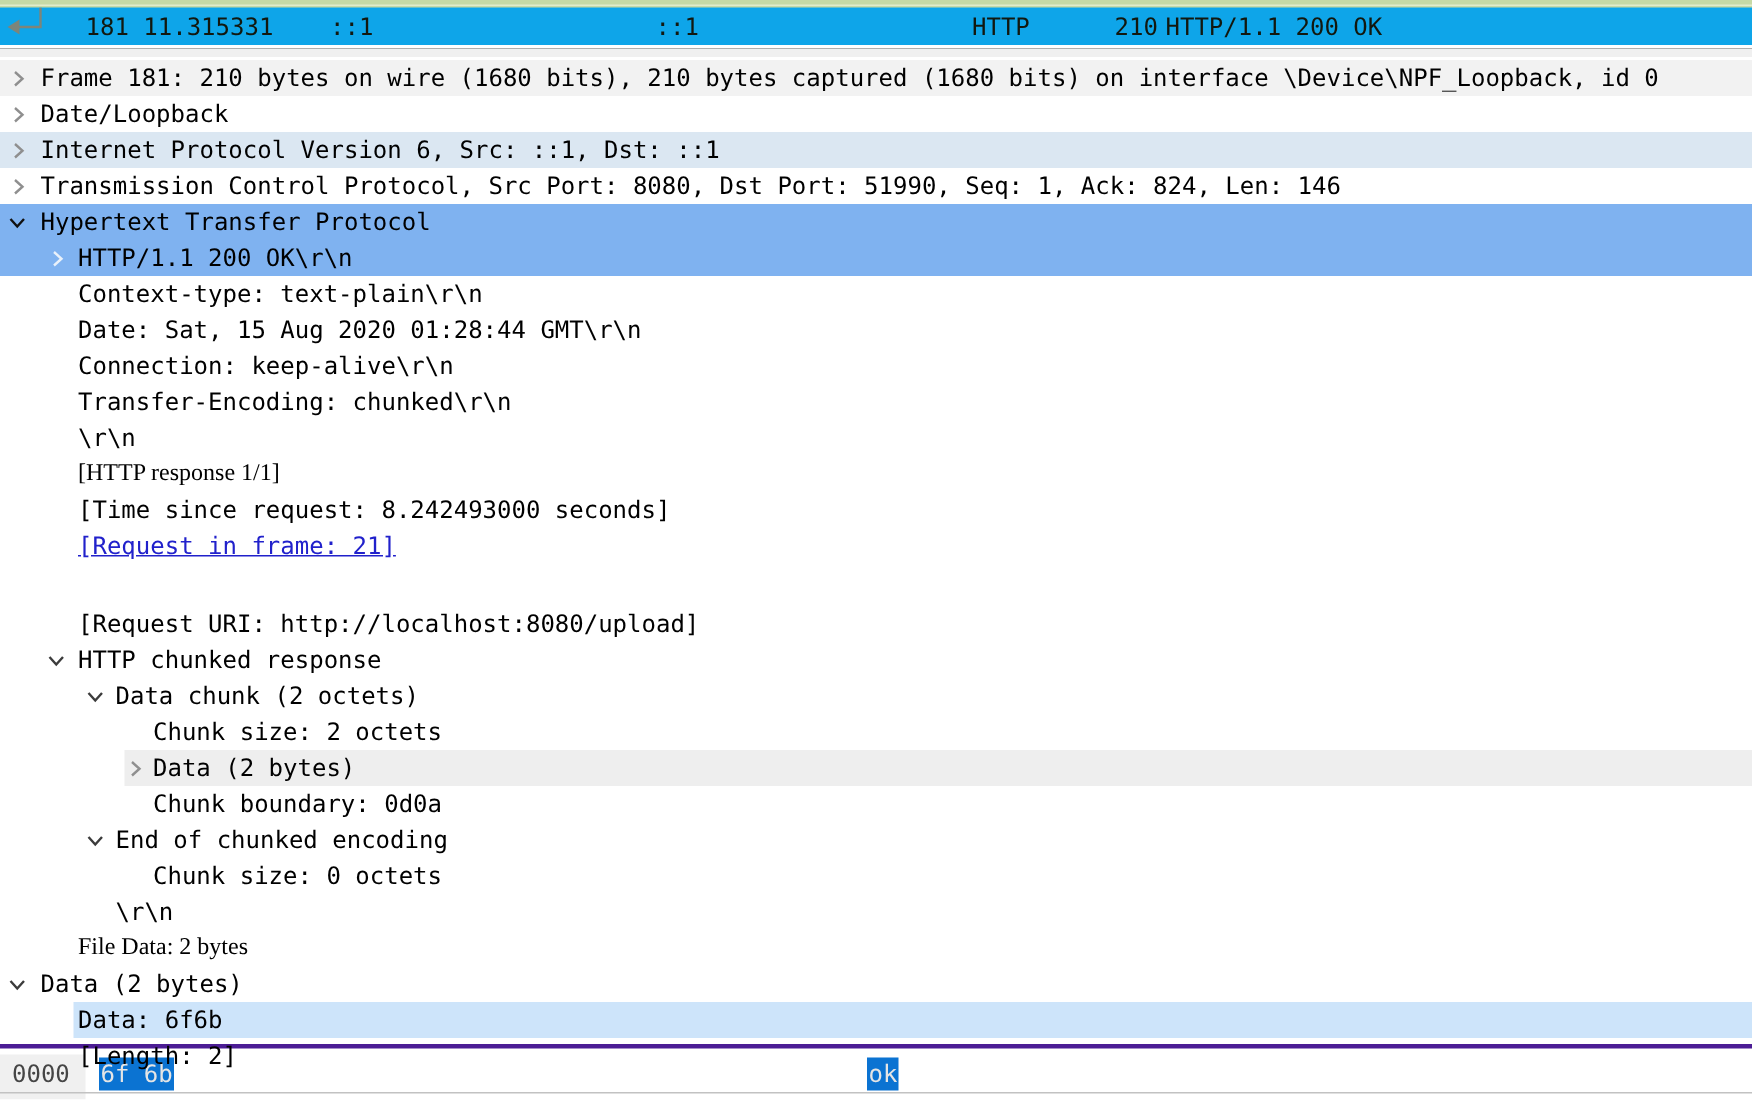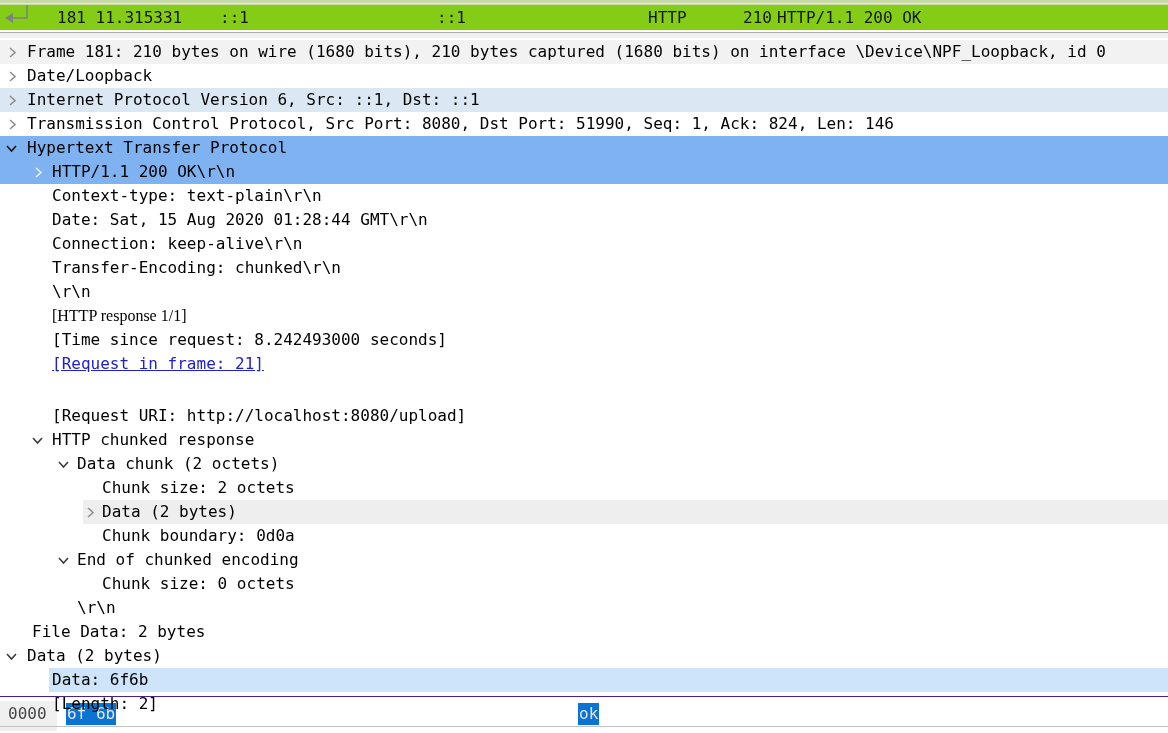--- a/index.html
+++ b/index.html
@@ -4,21 +4,21 @@
 <style>
   *{box-sizing:border-box;margin:0;padding:0}
   html,body{width:1168px;height:733px;overflow:hidden;background:#fff;
     font-family:"DejaVu Sans Mono","Liberation Mono",monospace;font-size:16px;color:#000}
   .screen{position:relative;width:1168px;height:733px;background:#fff}
 
   
   .plist{position:absolute;top:0;left:0;right:0;height:30px;background:#c6d9a6}
   .prow-partial{position:absolute;top:0;left:0;right:0;height:4px;background:#c6d9a6;
     border-bottom:1px solid #e2eccb;overflow:hidden}
-  .prow{position:absolute;top:5px;left:0;right:0;height:25px;background:#84cc16}
+  .prow{position:absolute;top:5px;left:0;right:0;height:25px;background:#0ea5e9}
   .prow .col{position:absolute;top:0;line-height:25px;white-space:pre;color:#12180f}
   .c-time{left:57px}.c-src{left:220px}.c-dst{left:437px}.c-proto{left:648px}
   .c-len{left:743px}.c-info{left:777px}
   .rel-arrow{position:absolute;left:1px;top:0;width:32px;height:26px}
 
   
   .splitter{position:absolute;top:30px;left:0;right:0;height:10px;
     background:linear-gradient(#ffffff 0 2px,#aeaeae 2px 3px,#f0f0f0 3px 8px,#ffffff 8px 10px)}
 
   
@@ -29,21 +29,21 @@
   .tlink{color:#2121cb;text-decoration:underline}
   .chev{position:absolute;top:5px;z-index:1;width:14px;height:14px;color:#8f8f8f}
   .chev svg{display:block}
   .chev.expanded{color:#3c3c3c}
   .chev.expanded svg{transform:rotate(90deg)}
   .trow.selected .chev.collapsed{color:#e9f1fa}
   .trow.selected .chev.expanded{color:#111}
 
   
   .hexpane{position:absolute;top:696px;left:0;right:0;bottom:0;background:#fff;
-    border-top:1px solid #4c1d95}
+    border-top:3px solid #4c1d95}
   .offsetcol{position:absolute;left:0;top:4px;width:57px;height:30px;background:#f0f0f0}
   .hexrow{position:absolute;top:6px;left:0;right:0;height:22px;line-height:22px}
   .hoff{position:absolute;left:8px;color:#454545}
   .hbytes{position:absolute;left:66px}
   .hascii{position:absolute;left:578px}
   .hsel{background:#0b73d2;color:#e5e5e5;padding:0 1px}
   .hex-bottomline{position:absolute;top:29px;left:0;right:0;height:1px;background:#c2c2c2}
 </style>
 </head>
 <body>
@@ -105,21 +105,21 @@
       <div class="trow"><span class="tlabel" style="padding-left: 102px;">Chunk size: 2 octets</span></div>
       <div class="trow field-gray"><div class="band" style="background: rgb(238, 238, 238); left: 83px;"></div><span class="chev collapsed" style="left: 83px;"><svg width="14" height="14" viewBox="0 0 14 14">
             <polyline points="5,3 10,7.5 5,12" fill="none" stroke="currentColor" stroke-width="1.6"></polyline>
           </svg></span><span class="tlabel" style="padding-left: 102px;">Data (2 bytes)</span></div>
       <div class="trow"><span class="tlabel" style="padding-left: 102px;">Chunk boundary: 0d0a</span></div>
       <div class="trow"><span class="chev expanded" style="left: 57px;"><svg width="14" height="14" viewBox="0 0 14 14">
             <polyline points="5,3 10,7.5 5,12" fill="none" stroke="currentColor" stroke-width="1.6"></polyline>
           </svg></span><span class="tlabel" style="padding-left: 77px;">End of chunked encoding</span></div>
       <div class="trow"><span class="tlabel" style="padding-left: 102px;">Chunk size: 0 octets</span></div>
       <div class="trow"><span class="tlabel" style="padding-left: 77px;">\r\n</span></div>
-      <div class="trow"><span class="tlabel" style="padding-left: 32px;">File Data: 2 bytes</span></div>
+      <div class="trow"><span class="tlabel" style="padding-left: 52px; font-family: Liberation Serif, serif;">File Data: 2 bytes</span></div>
       <div class="trow"><span class="chev expanded" style="left: 5px;"><svg width="14" height="14" viewBox="0 0 14 14">
             <polyline points="5,3 10,7.5 5,12" fill="none" stroke="currentColor" stroke-width="1.6"></polyline>
           </svg></span><span class="tlabel" style="padding-left: 27px;">Data (2 bytes)</span></div>
       <div class="trow field-blue"><div class="band" style="background: rgb(205, 228, 250); left: 49px;"></div><span class="tlabel" style="padding-left: 52px;">Data: 6f6b</span></div>
       <div class="trow"><span class="tlabel" style="padding-left: 52px;">[Length: 2]</span></div>
     </section>
 
   <section class="hexpane">
     <div class="offsetcol"></div>
     <div class="hexrow">

